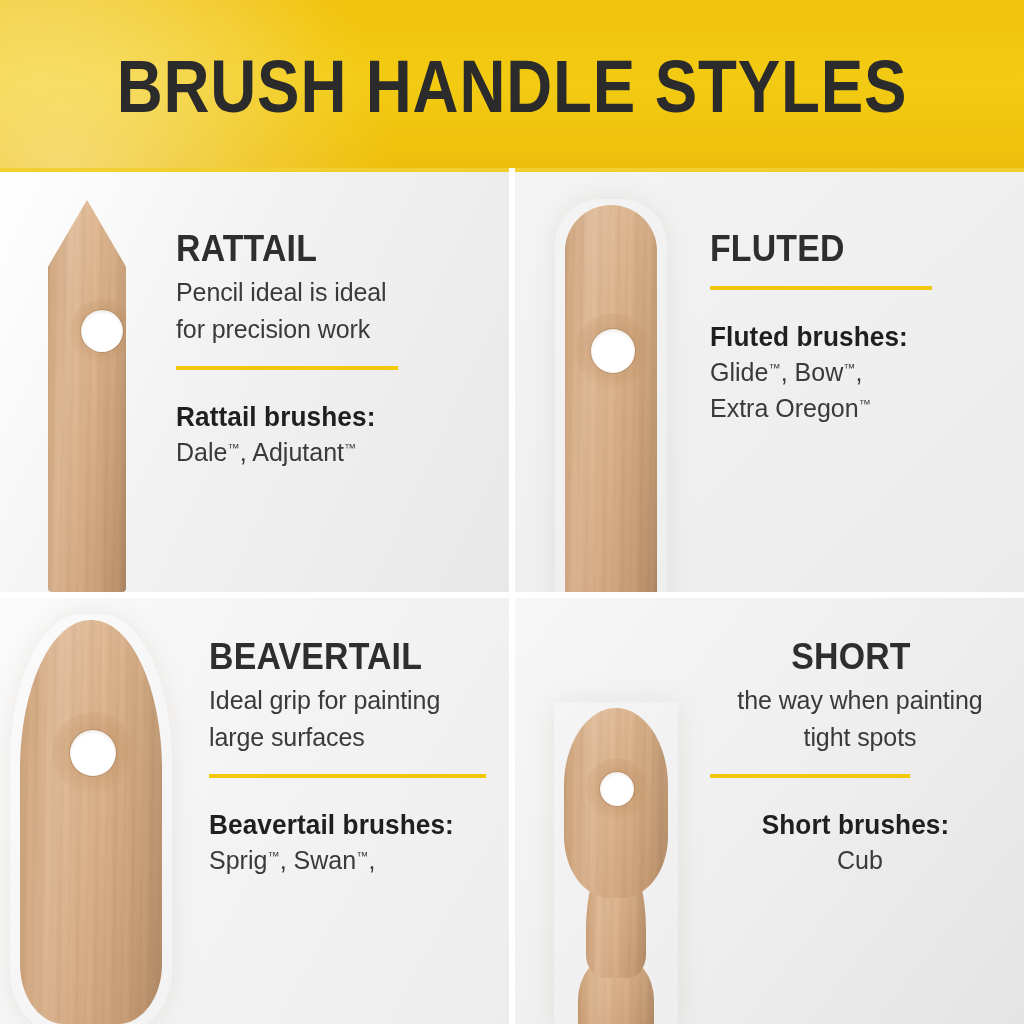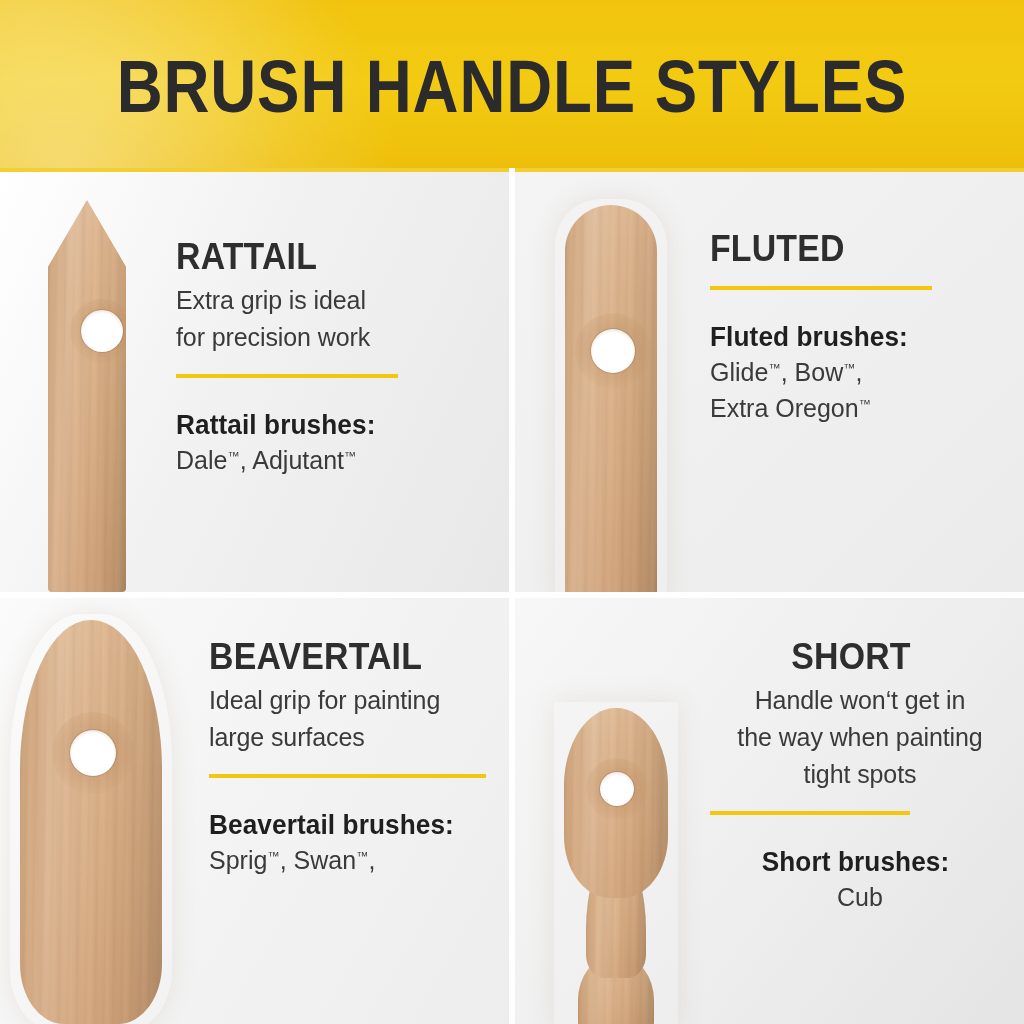--- a/index.html
+++ b/index.html
@@ -49,21 +49,21 @@
   .cell-br .bg{background:linear-gradient(128deg,#f7f7f7 0%,#eeeeee 55%,#e4e4e4 100%);}
   .bg{position:absolute;inset:0;}
 
   .topstripe{
     position:absolute;left:0;top:0;width:100%;height:4px;
     background:#f2c70e;opacity:.85;
   }
 
   
   .txt{position:absolute;}
-  .tl-txt{left:176px;top:62px;width:300px;margin-top:8px;}
+  .tl-txt{left:176px;top:62px;width:300px;}
   .bl-txt{left:176px;top:40px;width:310px;margin-left:33px;}
   .br-txt{left:710px;top:40px;width:300px;}
 
   .cat-title{
     color:#2e2e2e;
     font-family:"Liberation Sans Narrow","Liberation Sans",sans-serif;
     font-weight:700;
     font-size:36px;
     line-height:38px;
     letter-spacing:.2px;
@@ -229,21 +229,21 @@
       <div class="handle-wrap h-rattail">
         <div class="wood-face"></div>
         <div class="countersink cs-rattail"></div>
         <div class="hole hole-rattail"></div>
         <div class="softshadow"></div>
       </div>
 
       <div class="txt tl-txt">
         <div class="cat-title">RATTAIL</div>
         <div class="cat-desc">
-          <div>Extra grip is ideal</div>
+          <div>Pencil ideal is ideal</div>
           <div>for precision work</div>
         </div>
         <div class="rule rule-tl"></div>
         <div class="brand-head">Rattail brushes:</div>
         <div class="brand-list">
           <div>Dale<sup>™</sup>, Adjutant<sup>™</sup></div>
         </div>
       </div>
     </div>
 
@@ -309,21 +309,20 @@
             <div class="wood-face"></div>
           </div>
         <div class="countersink cs-short"></div>
         <div class="hole hole-short"></div>
         <div class="softshadow"></div>
       </div>
 
       <div class="txt br-txt" style="left:195px;">
         <div class="cat-title">SHORT</div>
         <div class="cat-desc">
-          <div>Handle won‘t get in</div>
           <div>the way when painting</div>
           <div>tight spots</div>
         </div>
         <div class="rule rule-br"></div>
         <div class="brand-head">Short brushes:</div>
         <div class="brand-list">
           <div>Cub</div>
         </div>
       </div>
     </div>

